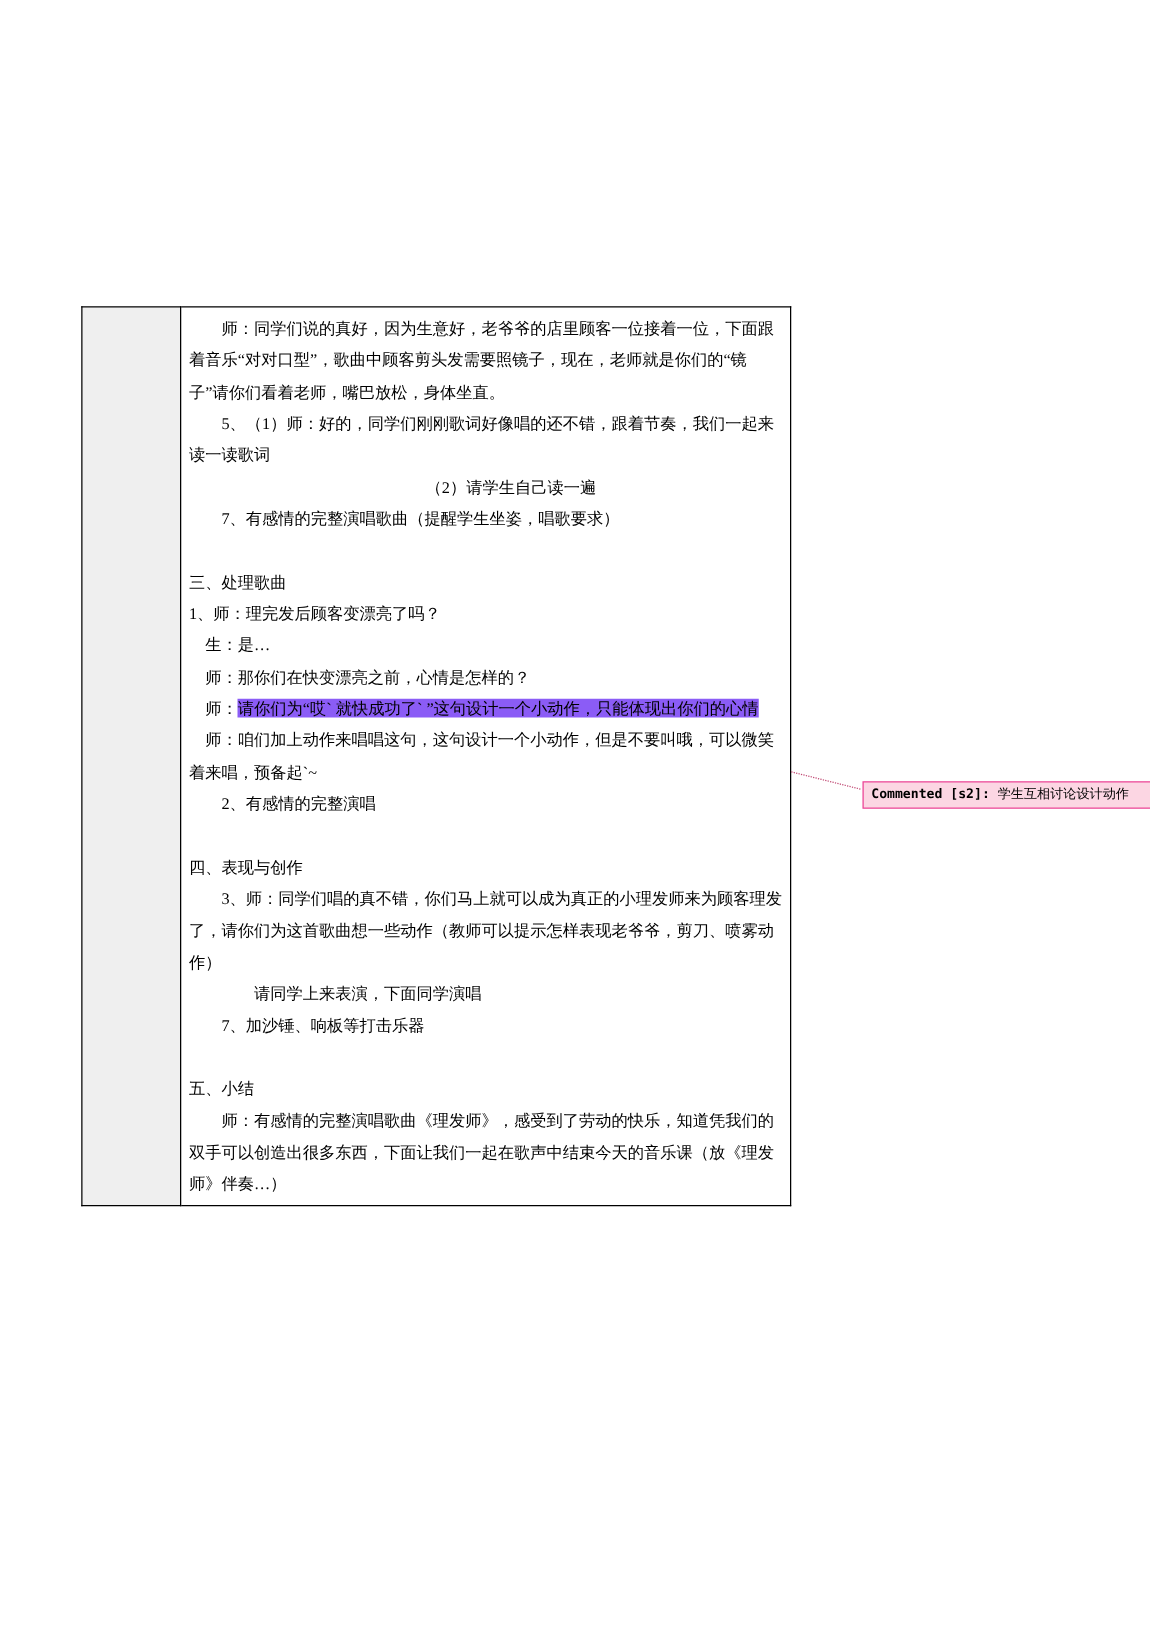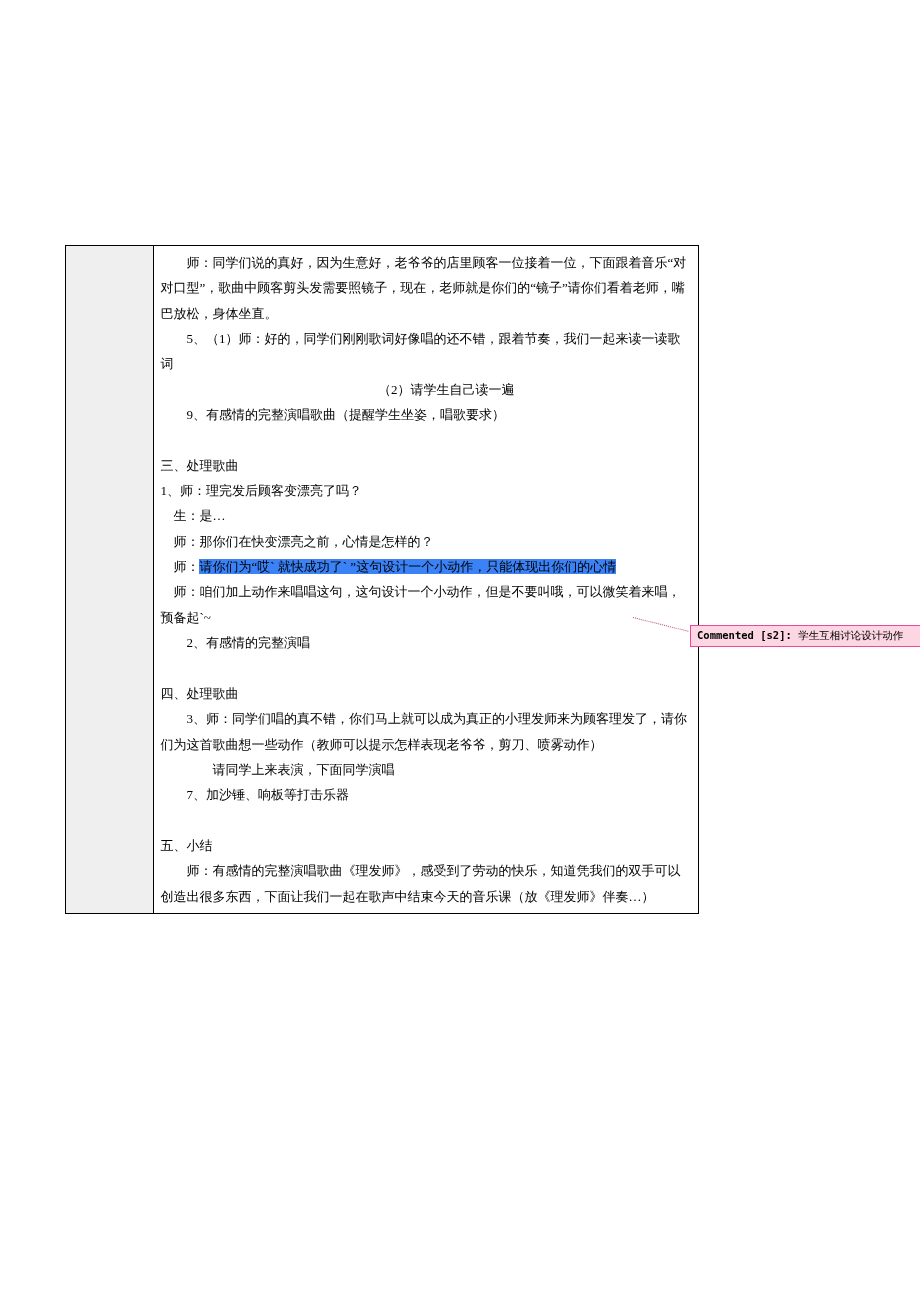--- a/index.html
+++ b/index.html
@@ -14,21 +14,21 @@
   .page {
     width: 920px;
     height: 1302px;
     position: relative;
     box-sizing: border-box;
   }
   .doc-table {
     position: absolute;
     left: 65px;
     top: 245px;
-    width: 634px;
+    width: 568px;
     border-collapse: collapse;
     border: 1px solid #000;
   }
   .doc-table td {
     border: 1px solid #000;
     vertical-align: top;
     padding: 4px 6px;
   }
   .left-cell {
     width: 70px;
@@ -39,21 +39,21 @@
     line-height: 1.95;
     font-size: 13px;
     padding: 6px 12px 24px 6px;
   }
   .p { margin: 0; }
   .ind2 { text-indent: 2em; }
   .ind3 { text-indent: 3.1em; text-align: center; }
   .ind1 { text-indent: 1em; }
   .blank { height: 1.95em; }
   .highlight {
-    background: #3b82f6;
+    background: #8b5cf6;
   }
   .comment-balloon {
     position: absolute;
     left: 690px;
     top: 625px;
     width: 232px;
     border: 1px solid #ec4899;
     background: #fcd6e3;
     font-family: "SimSun","宋体",monospace;
     font-size: 10.5px;
@@ -78,31 +78,31 @@
 <div class="page">
 
   <table class="doc-table">
     <tbody>
         <tr>
       <td class="left-cell"></td>
       <td class="right-cell">
         <p class="p ind2">师：同学们说的真好，因为生意好，老爷爷的店里顾客一位接着一位，下面跟着音乐“对对口型”，歌曲中顾客剪头发需要照镜子，现在，老师就是你们的“镜子”请你们看着老师，嘴巴放松，身体坐直。</p>
         <p class="p ind2">5、（1）师：好的，同学们刚刚歌词好像唱的还不错，跟着节奏，我们一起来读一读歌词</p>
         <p class="p ind3">（2）请学生自己读一遍</p>
-        <p class="p ind2">9、有感情的完整演唱歌曲（提醒学生坐姿，唱歌要求）</p>
+        <p class="p ind2">7、有感情的完整演唱歌曲（提醒学生坐姿，唱歌要求）</p>
         <div class="blank"></div>
         <p class="p">三、处理歌曲</p>
         <p class="p">1、师：理完发后顾客变漂亮了吗？</p>
         <p class="p ind1">生：是…</p>
         <p class="p ind1">师：那你们在快变漂亮之前，心情是怎样的？</p>
         <p class="p ind1"><span>师：</span><span class="highlight">请你们为“哎` 就快成功了` ”这句设计一个小动作，只能体现出你们的心情</span></p>
         <p class="p ind1">师：咱们加上动作来唱唱这句，这句设计一个小动作，但是不要叫哦，可以微笑着来唱，预备起`~</p>
         <p class="p ind2">2、有感情的完整演唱</p>
         <div class="blank"></div>
-        <p class="p">四、处理歌曲</p>
+        <p class="p">四、表现与创作</p>
         <p class="p ind2">3、师：同学们唱的真不错，你们马上就可以成为真正的小理发师来为顾客理发了，请你们为这首歌曲想一些动作（教师可以提示怎样表现老爷爷，剪刀、喷雾动作）</p>
         <p class="p" style="text-indent:4em;">请同学上来表演，下面同学演唱</p>
         <p class="p ind2">7、加沙锤、响板等打击乐器</p>
         <div class="blank"></div>
         <p class="p">五、小结</p>
         <p class="p ind2">师：有感情的完整演唱歌曲《理发师》，感受到了劳动的快乐，知道凭我们的双手可以创造出很多东西，下面让我们一起在歌声中结束今天的音乐课（放《理发师》伴奏…）</p>
       </td>
     </tr>
   </tbody>
     </table>

